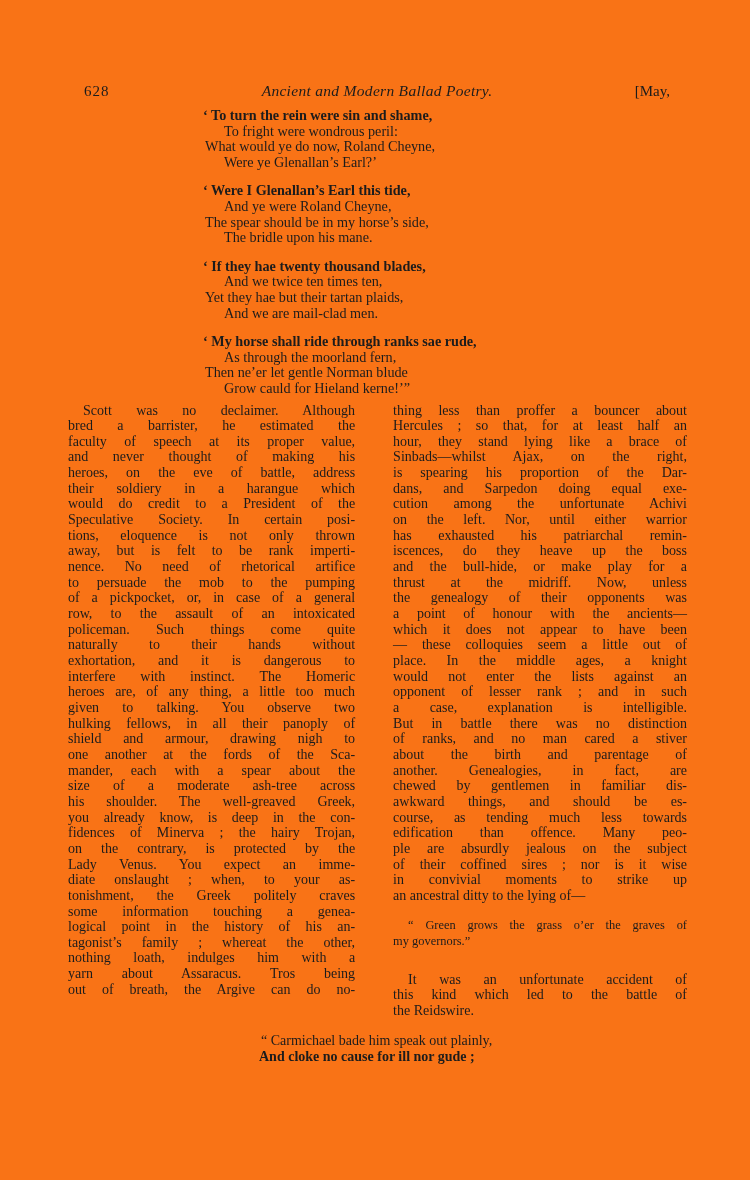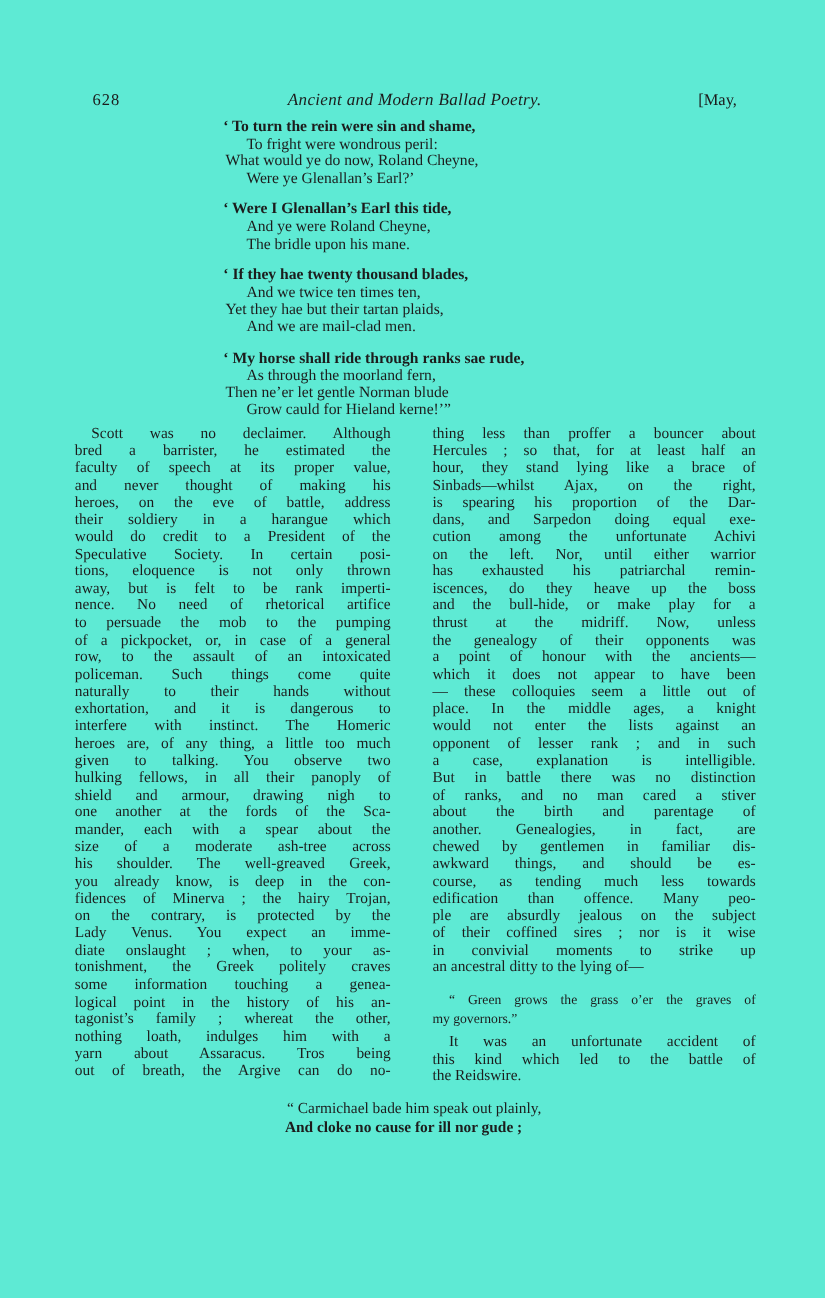--- a/index.html
+++ b/index.html
@@ -1,17 +1,17 @@
 <!DOCTYPE html>
 <html><head>
 <meta charset="utf-8">
 <style>
   html,body{margin:0;padding:0;background:#e8e8e8;}
   .page{
-    width:750px;height:1180px;margin:0 auto;background:#5eead4;
+    width:750px;height:1180px;margin:0 auto;background:#f97316;
     font-family:"Liberation Serif","DejaVu Serif",serif;color:#1c1c1c;
     position:relative;overflow:hidden;
   }
   
   .hdr{display:flex;align-items:baseline;padding:82px 80px 0 84px;font-size:15px;}
   .hdr .num{width:112px;letter-spacing:1px;}
   .hdr .ttl{flex:1;text-align:center;font-style:italic;font-size:15.5px;letter-spacing:.3px;}
   .hdr .date{width:112px;text-align:right;}
   
   .poem{margin:8px 0 0 188px;font-size:14.2px;line-height:15.6px;}
@@ -22,21 +22,21 @@
   .ind1{margin-left:15px;font-weight:bold;}
   .ind2{margin-left:36px;}
   
   .cols{display:flex;gap:38px;padding:6px 63px 0 68px;}
   .col{font-size:14px;line-height:15.66px;}
   .col-left{width:296px;}
   .col-right{width:303px;}
   .jline{text-align:justify;text-align-last:justify;}
   .pline{text-align:left;}
   .find{text-indent:15px;}
-  .block.quote_small{font-size:12.4px;line-height:16.6px;margin:13px 0 6px 0;}
+  .block.quote_small{font-size:12.4px;line-height:16.6px;margin:13px 0 22px 0;}
   
   .poem.bottom{margin:14px 0 0 244px;font-size:14px;line-height:16.6px;}
 </style>
 </head>
 <body>
 
 <div class="page">
 
   <div class="hdr">
     <div class="num">628</div>
@@ -47,20 +47,21 @@
   <div class="poem" id="poem-top">
       <div class="stanza">
         <div class="vline ind1">‘ To turn the rein were sin and shame,</div>
         <div class="vline ind2">To fright were wondrous peril:</div>
         <div class="vline ind0">What would ye do now, Roland Cheyne,</div>
         <div class="vline ind2">Were ye Glenallan’s Earl?’</div>
       </div>
       <div class="stanza">
         <div class="vline ind1">‘ Were I Glenallan’s Earl this tide,</div>
         <div class="vline ind2">And ye were Roland Cheyne,</div>
+        <div class="vline ind0">The spear should be in my horse’s side,</div>
         <div class="vline ind2">The bridle upon his mane.</div>
       </div>
       <div class="stanza">
         <div class="vline ind1">‘ If they hae twenty thousand blades,</div>
         <div class="vline ind2">And we twice ten times ten,</div>
         <div class="vline ind0">Yet they hae but their tartan plaids,</div>
         <div class="vline ind2">And we are mail-clad men.</div>
       </div>
       <div class="stanza">
         <div class="vline ind1">‘ My horse shall ride through ranks sae rude,</div>

